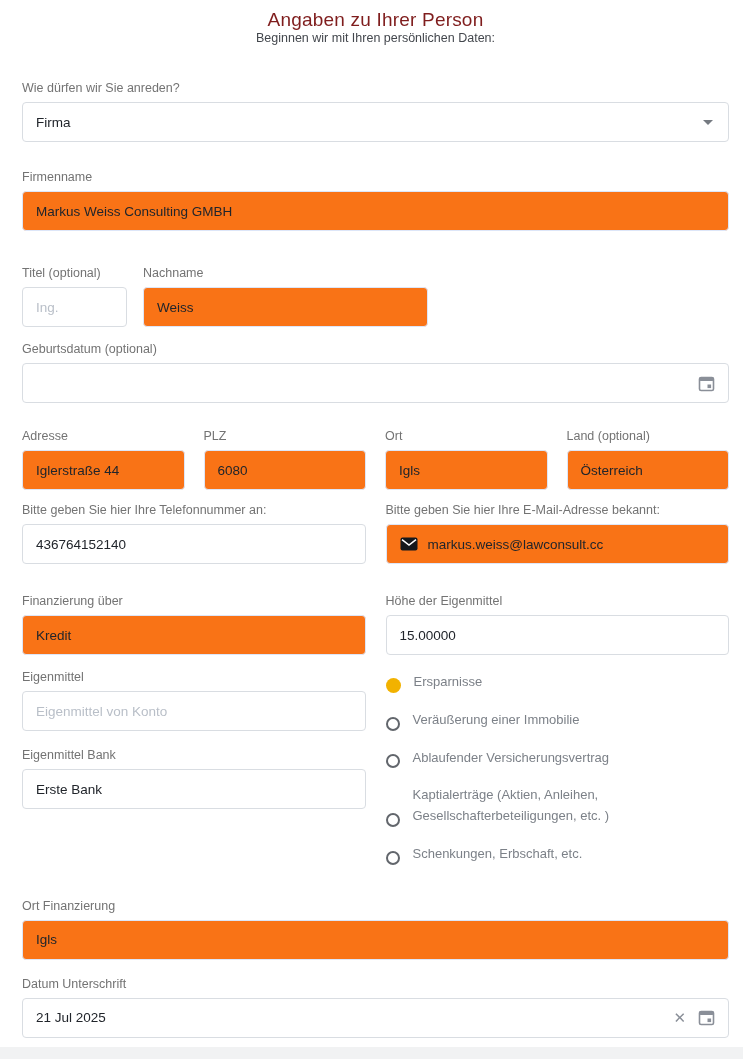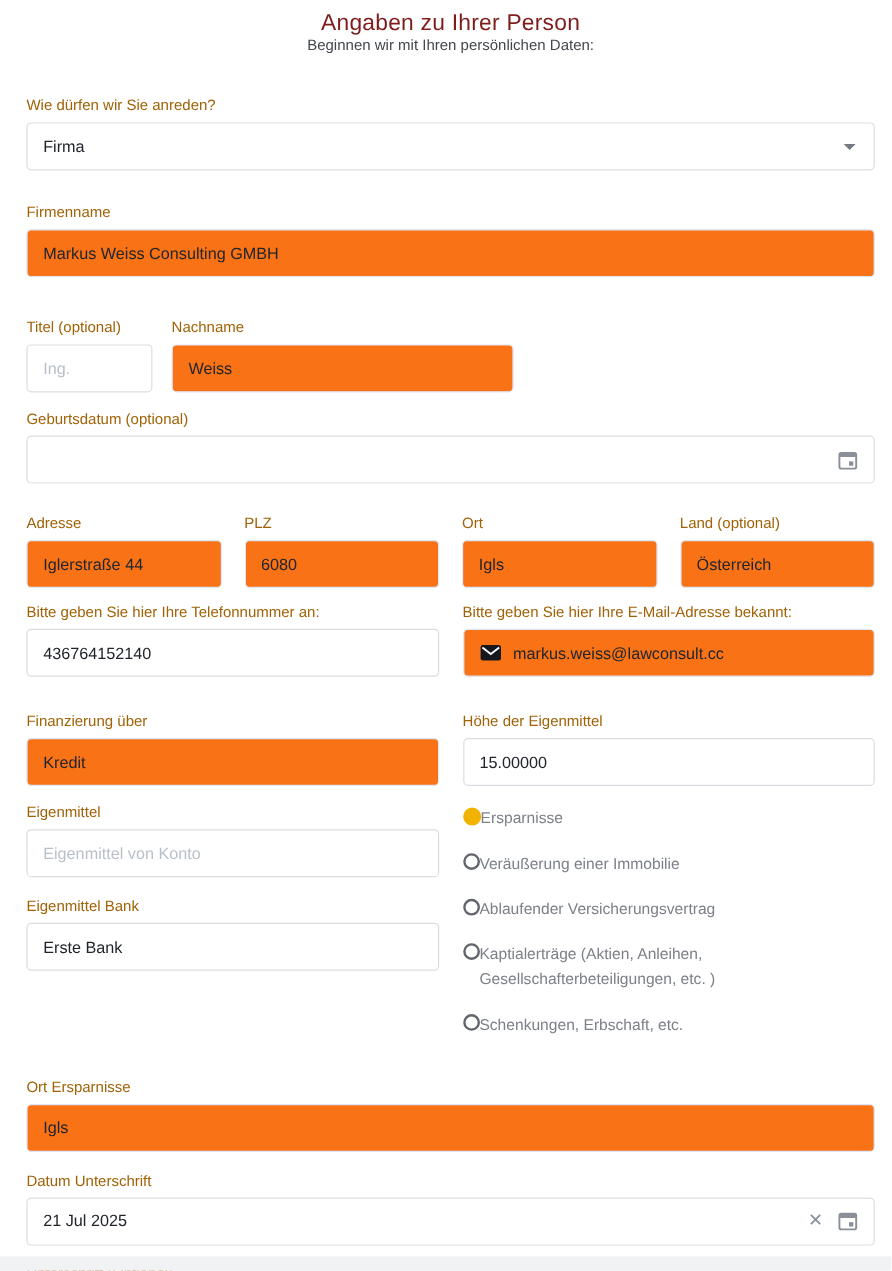--- a/index.html
+++ b/index.html
@@ -9,21 +9,21 @@
     font-family: "Liberation Sans", sans-serif;
     position: relative;
     overflow: hidden;
     color: #21252b;
   }
   .page { padding: 9px 14px 0 22px; }
 
   .page-title { text-align: center; font-size: 19px; font-weight: 500; color: #7f1d1d; letter-spacing: .2px; }
   .page-subtitle { text-align: center; font-size: 12.5px; color: #43474d; }
 
-  .label { font-size: 12.5px; color: #a16207; margin-bottom: 7px; }
+  .label { font-size: 12.5px; color: #737373; margin-bottom: 7px; }
 
   .input, .input-box {
     width: 100%;
     height: 40px;
     border: 1px solid #d9dde2;
     border-radius: 4px;
     background: #ffffff;
     font-family: "Liberation Sans", sans-serif;
     font-size: 13.5px;
     color: #21252b;
@@ -56,21 +56,21 @@
     border-top: 5px solid #757a81;
     margin-right: 2px;
   }
 
   .icon-right { margin-left: auto; display: flex; align-items: center; gap: 12px; }
   .clear-x { color: #8a8f98; font-size: 15px; line-height: 1; cursor: pointer; }
 
   .mail-icon-box { display: flex; align-items: center; }
 
   .radio-col { padding-top: 2px; }
-  .radio-row { display: flex; align-items: flex-start; margin-bottom: 17px; cursor: pointer; }
+  .radio-row { display: flex; align-items: flex-end; gap: 13px; margin-bottom: 17px; cursor: pointer; }
   .radio-circle {
     width: 14px; height: 14px; border-radius: 50%;
     border: 2px solid #62666c; background: #fff; flex: 0 0 auto; margin-top: 1px;
   }
   .radio-circle.selected { border: none; width: 15px; height: 15px; background: #f2b200; }
   .radio-text { font-size: 13px; color: #7c8188; line-height: 1.6; max-width: 300px; }
 
   .sig-canvas {
     margin-top: 7px;
     width: 100%;
@@ -212,21 +212,21 @@
         <span class="radio-text">Kaptialerträge (Aktien, Anleihen, Gesellschafterbeteiligungen, etc. )</span>
       </div>
       <div class="radio-row">
         <span class="radio-circle"></span>
         <span class="radio-text">Schenkungen, Erbschaft, etc.</span>
       </div>
     </div>
   </div>
 
   <div class="mt-17">
-    <div class="label">Ort Ersparnisse</div>
+    <div class="label">Ort Finanzierung</div>
     <input class="input filled" readonly="" value="Igls" style="">
   </div>
 
   <div class="mt-17">
     <div class="label">Datum Unterschrift</div>
     <div class="input-box">
       <span>21 Jul 2025</span>
       <span class="icon-right">
         <span class="clear-x">✕</span>
         <svg width="17" height="17" viewBox="0 0 17 17">

